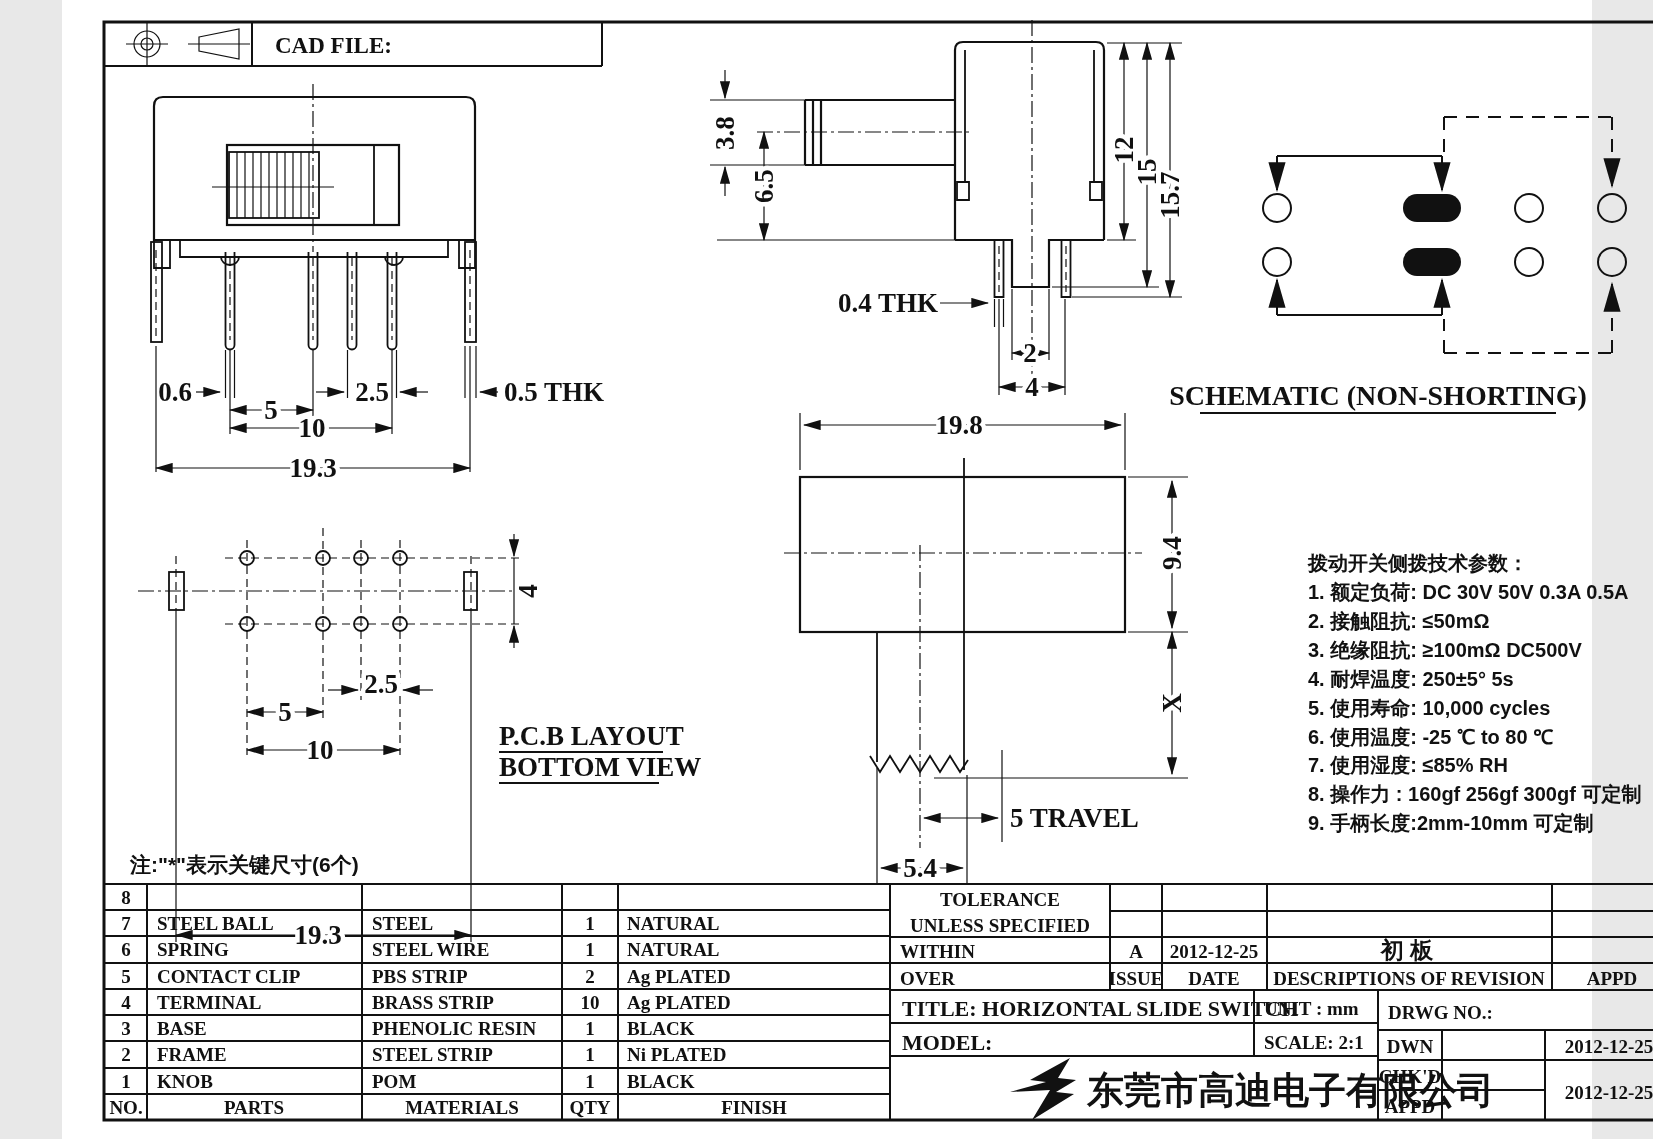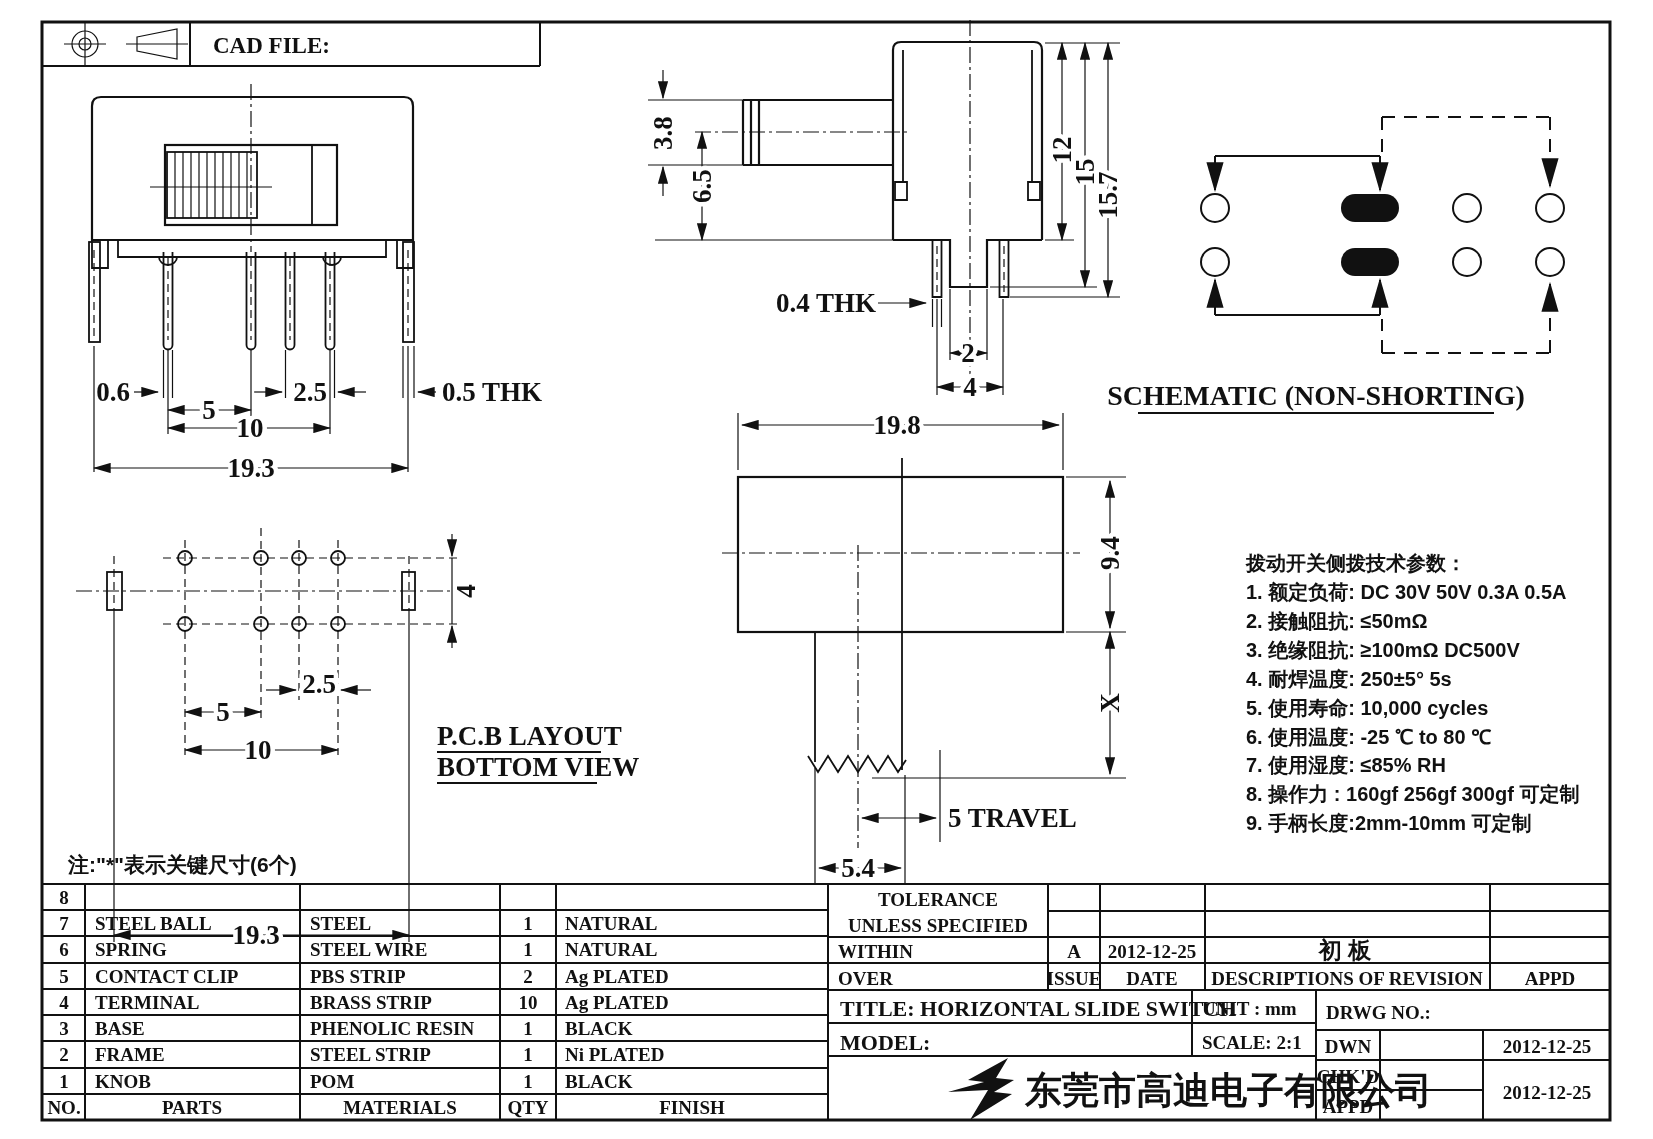--- a/index.html
+++ b/index.html
@@ -1,16 +1,16 @@
 <!DOCTYPE html>
 <html><head>
 <meta charset="utf-8">
 <style>
   html,body { margin:0; padding:0; background:#e8e8e8; }
-  .sheet { position:relative; width:1653px; height:1139px; background:#ffffff; margin:0 auto;
+  .sheet { position:relative; width:1530px; height:1139px; background:#ffffff; margin:0 auto;
            font-family:"Liberation Serif", serif; }
   svg { position:absolute; left:0; top:0; }
   svg text { fill:#111; }
   .t-dim   { font:bold 27px "Liberation Serif", serif; }
   .t-cap   { font:bold 27px "Liberation Serif", serif; }
   .t-hdr   { font:bold 23px "Liberation Serif", serif; }
   .t-schem { font:bold 28px "Liberation Serif", serif; }
   .t-tbl   { font:bold 19px "Liberation Serif", serif; }
   .t-tbl-b { font:bold 22px "Liberation Serif", serif; }
   .t-rev   { font:bold 23px "Liberation Sans", sans-serif; }

